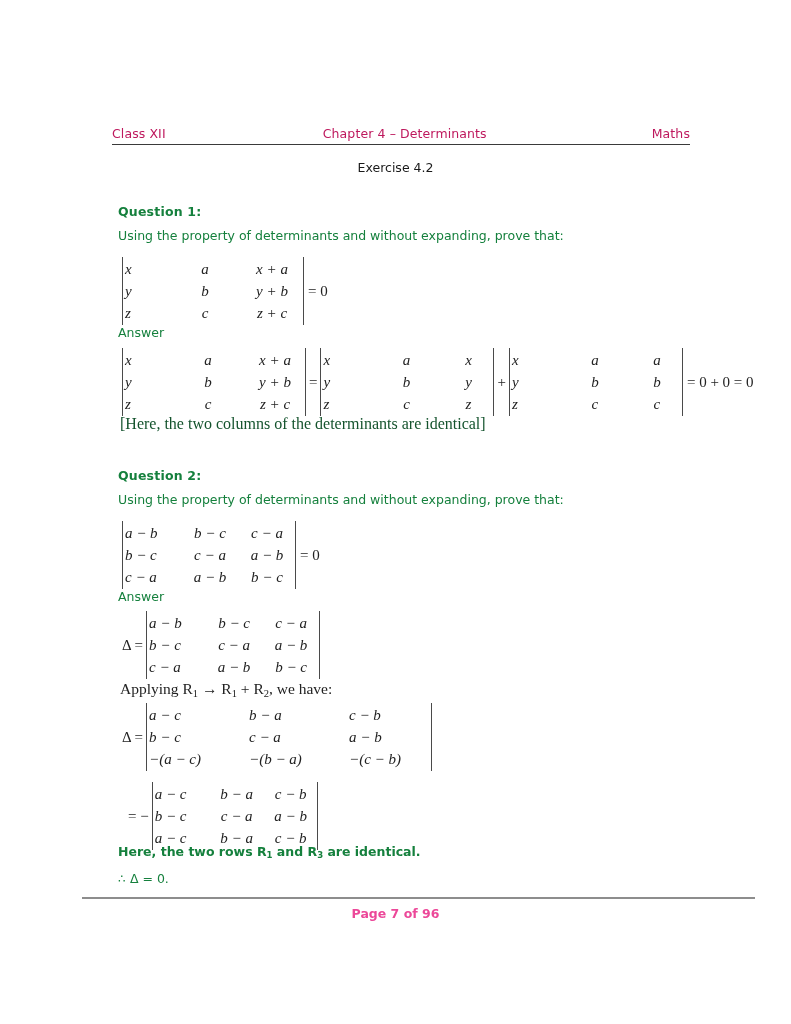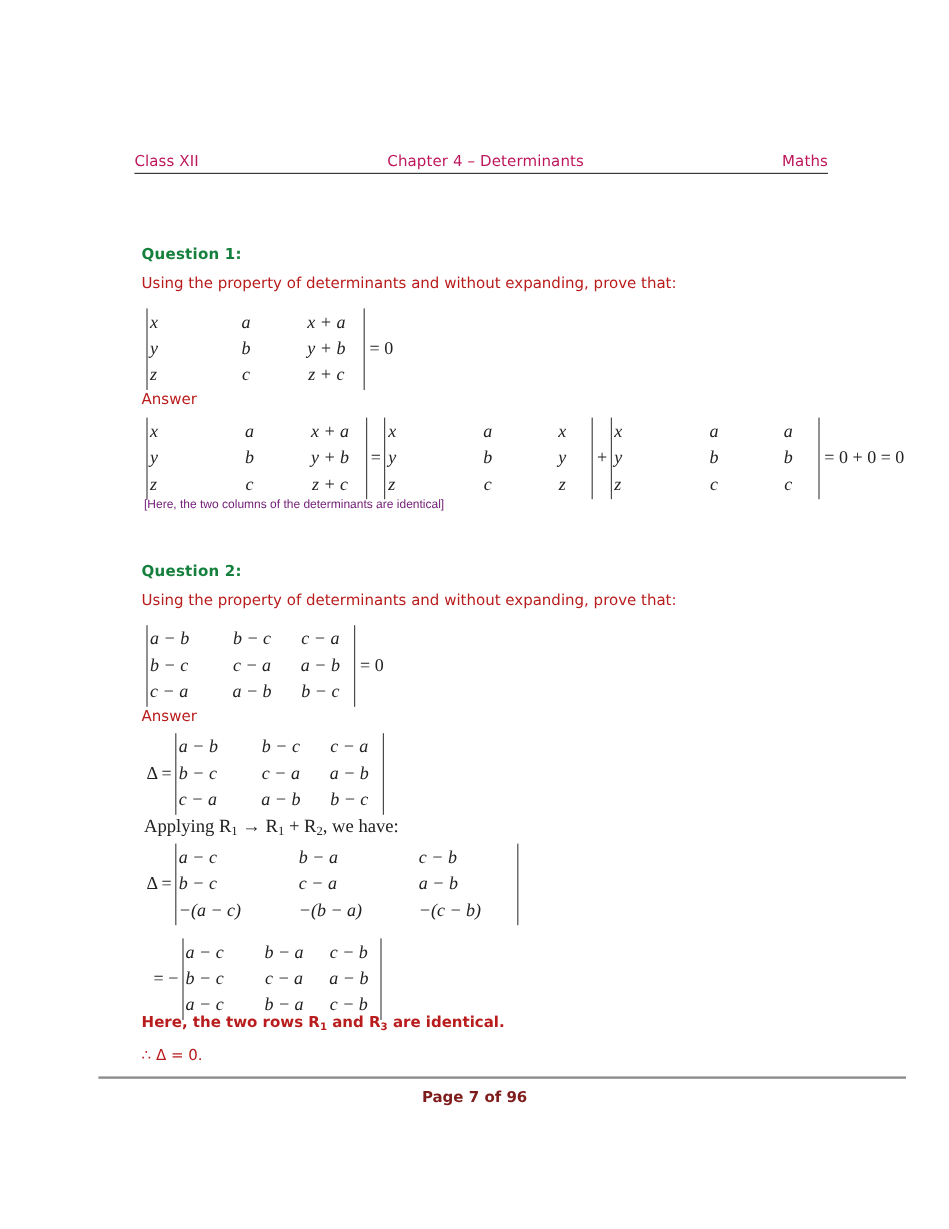--- a/index.html
+++ b/index.html
@@ -61,21 +61,21 @@
   .qheading {
     position: absolute;
     font-size: 12.5px;
     font-weight: bold;
     color: #15803d;
     letter-spacing: 0.2px;
   }
   .bodytext {
     position: absolute;
     font-size: 12.5px;
-    color: #b91c1c;
+    color: #15803d;
     white-space: nowrap;
   }
   .serif {
     font-family: "Liberation Serif", "DejaVu Serif", serif;
     font-size: 15.5px;
     color: #222222;
     white-space: nowrap;
   }
 
   
@@ -118,23 +118,23 @@
     font-style: normal;
   }
   .tail {
     font-size: 15px;
     padding-left: 4px;
     font-style: normal;
   }
 
   .noteline {
     position: absolute;
-    font-family: Liberation Sans, sans-serif;
-    font-size: 10px;
-    color: #701a75;
+    font-family: Liberation Serif, serif;
+    font-size: 16px;
+    color: #14532d;
     white-space: nowrap;
   }
 
   .sub { font-size: 0.68em; vertical-align: -0.28em; }
 
   
   .footer-rule {
     position: absolute;
     left: 82px;
     top: 897px;
@@ -142,37 +142,38 @@
     border-top: 2px solid #8d8d8d;
   }
   .footer-text {
     position: absolute;
     left: 0;
     top: 906px;
     width: 791px;
     text-align: center;
     font-size: 12.5px;
     font-weight: bold;
-    color: #7f1d1d;
+    color: #ec4899;
   }
 </style>
 </head>
 <body>
 
 <div class="page">
 
   <div class="header">
     <div class="header-row">
       <span class="header-left">Class XII</span>
       <span class="header-center">Chapter 4 – Determinants</span>
       <span class="header-right">Maths</span>
     </div>
     <div class="header-rule"></div>
   </div>
 
+  <div class="exercise-title">Exercise 4.2</div>
 
   <div class="qheading" style="left:118px; top:204px;">Question 1:</div>
 
   <div class="bodytext" style="left:118px; top:228px;">Using the property of determinants and without expanding, prove that:</div>
 
   <div class="mathrow" style="left:122px; top:257px;">
     <span class="det">
       <span class="grid" style="grid-template-columns:46px 72px 62px;">
         <span class="cell left">x</span>
         <span class="cell center">a</span>

